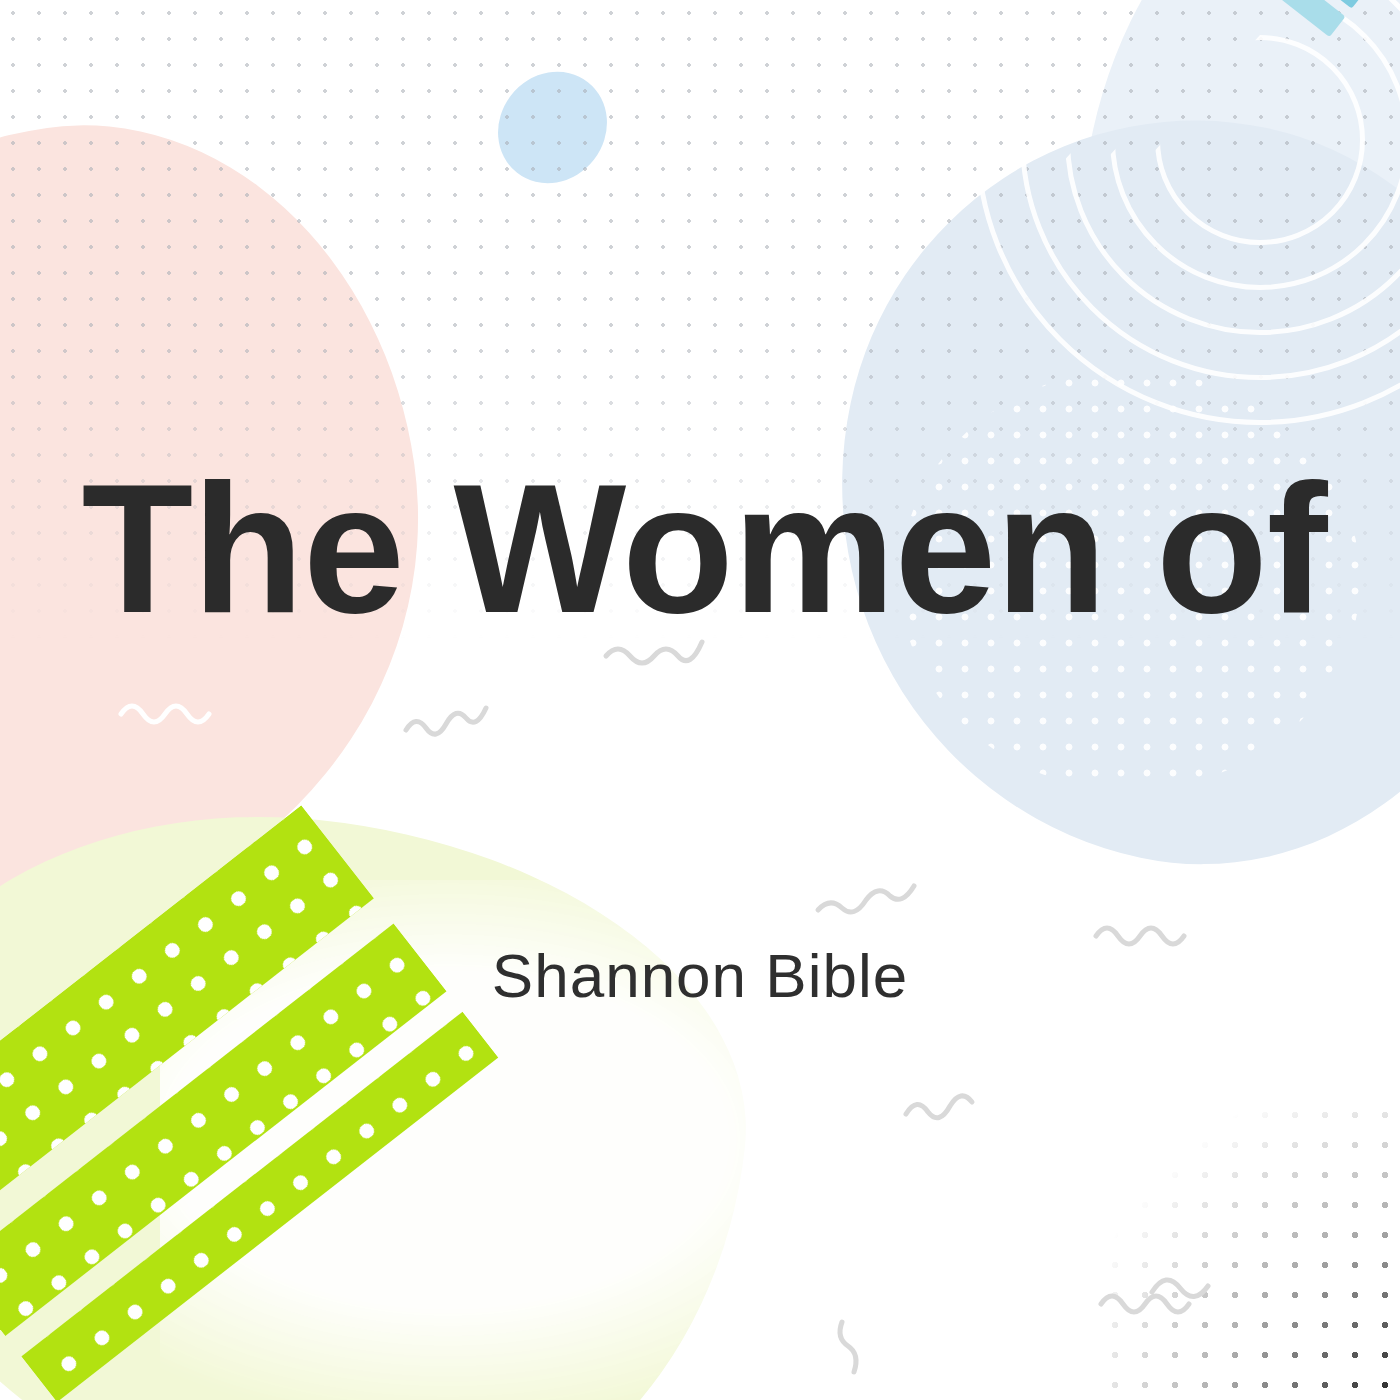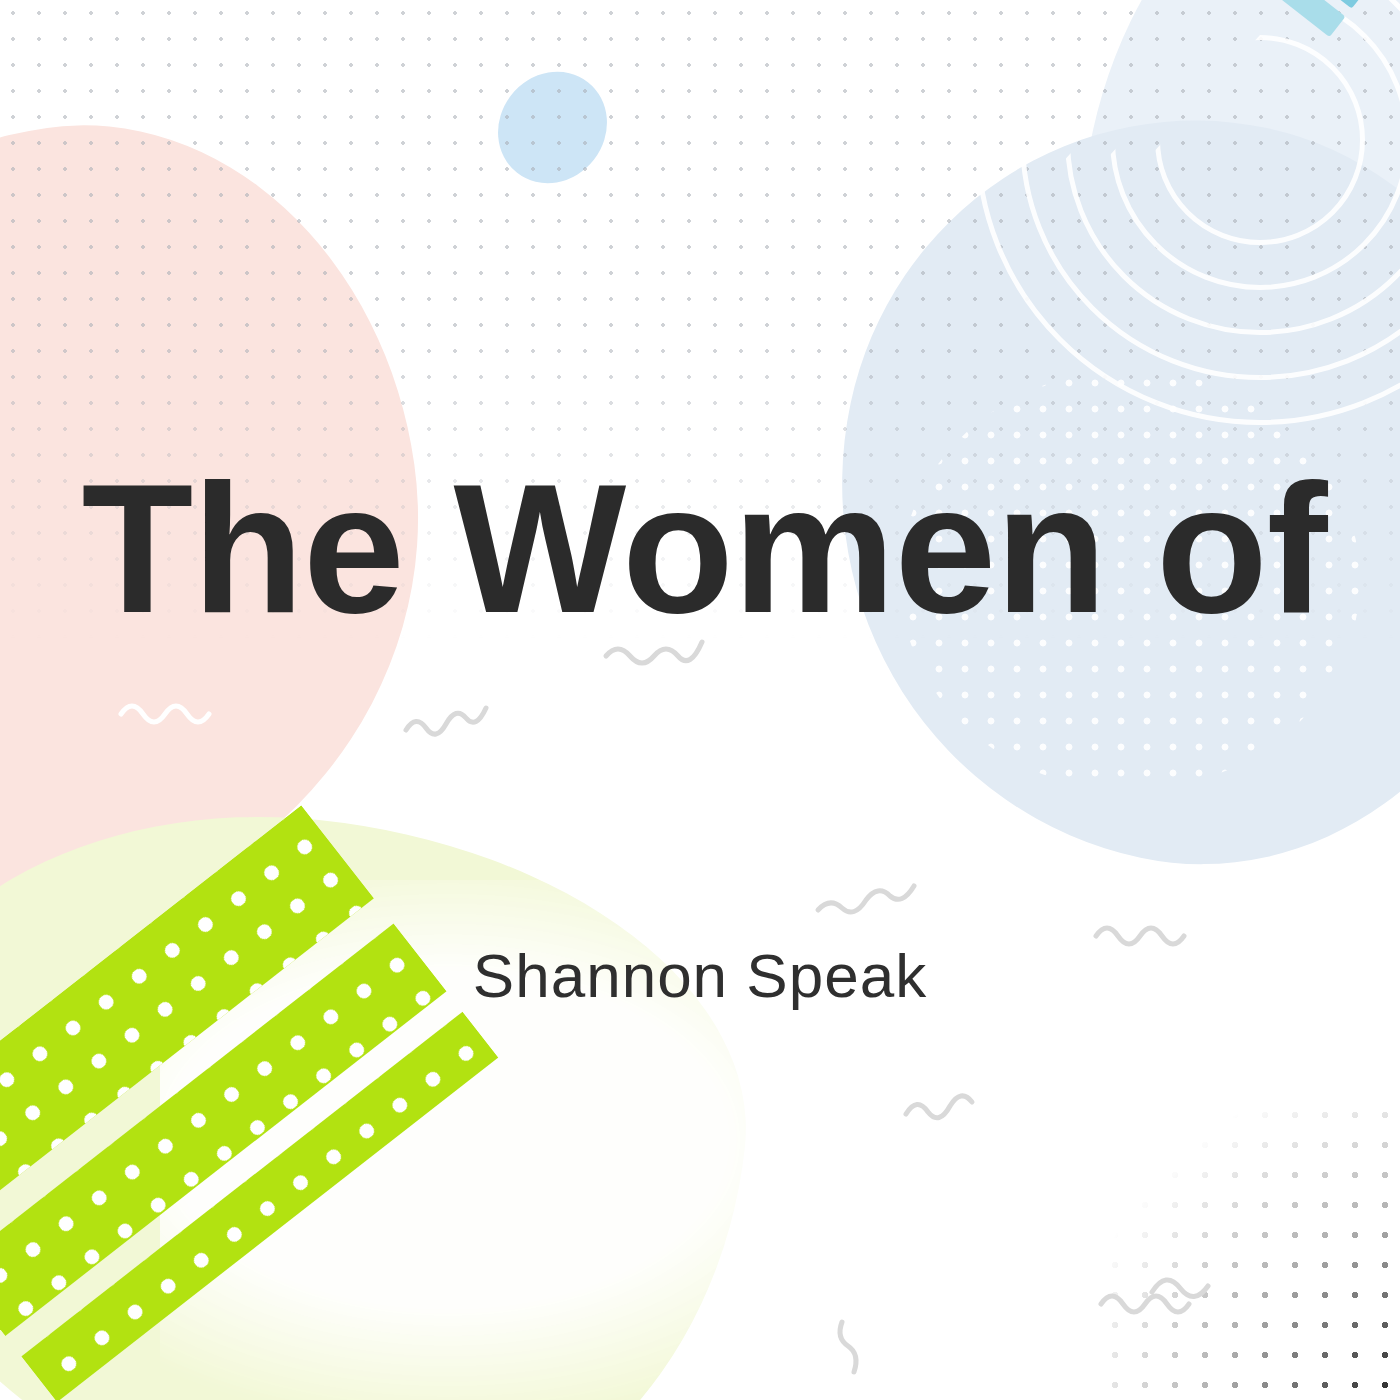--- a/index.html
+++ b/index.html
@@ -304,17 +304,17 @@
   <svg class="deco" style="left:1146px; top:1258px;" width="110" height="50">
     <path class="squiggle" d="M6 34 q14 -22 28 -4 q14 18 28 -2"></path>
   </svg>
 
   <div class="text-layer">
 
     <div class="cover-title">
       <span class="tline">The Women of</span>
     </div>
 
-    <div class="cover-subtitle">Shannon Speak</div>
+    <div class="cover-subtitle">Shannon Bible</div>
 
   </div>
 
 </div>
 
 </body></html>

